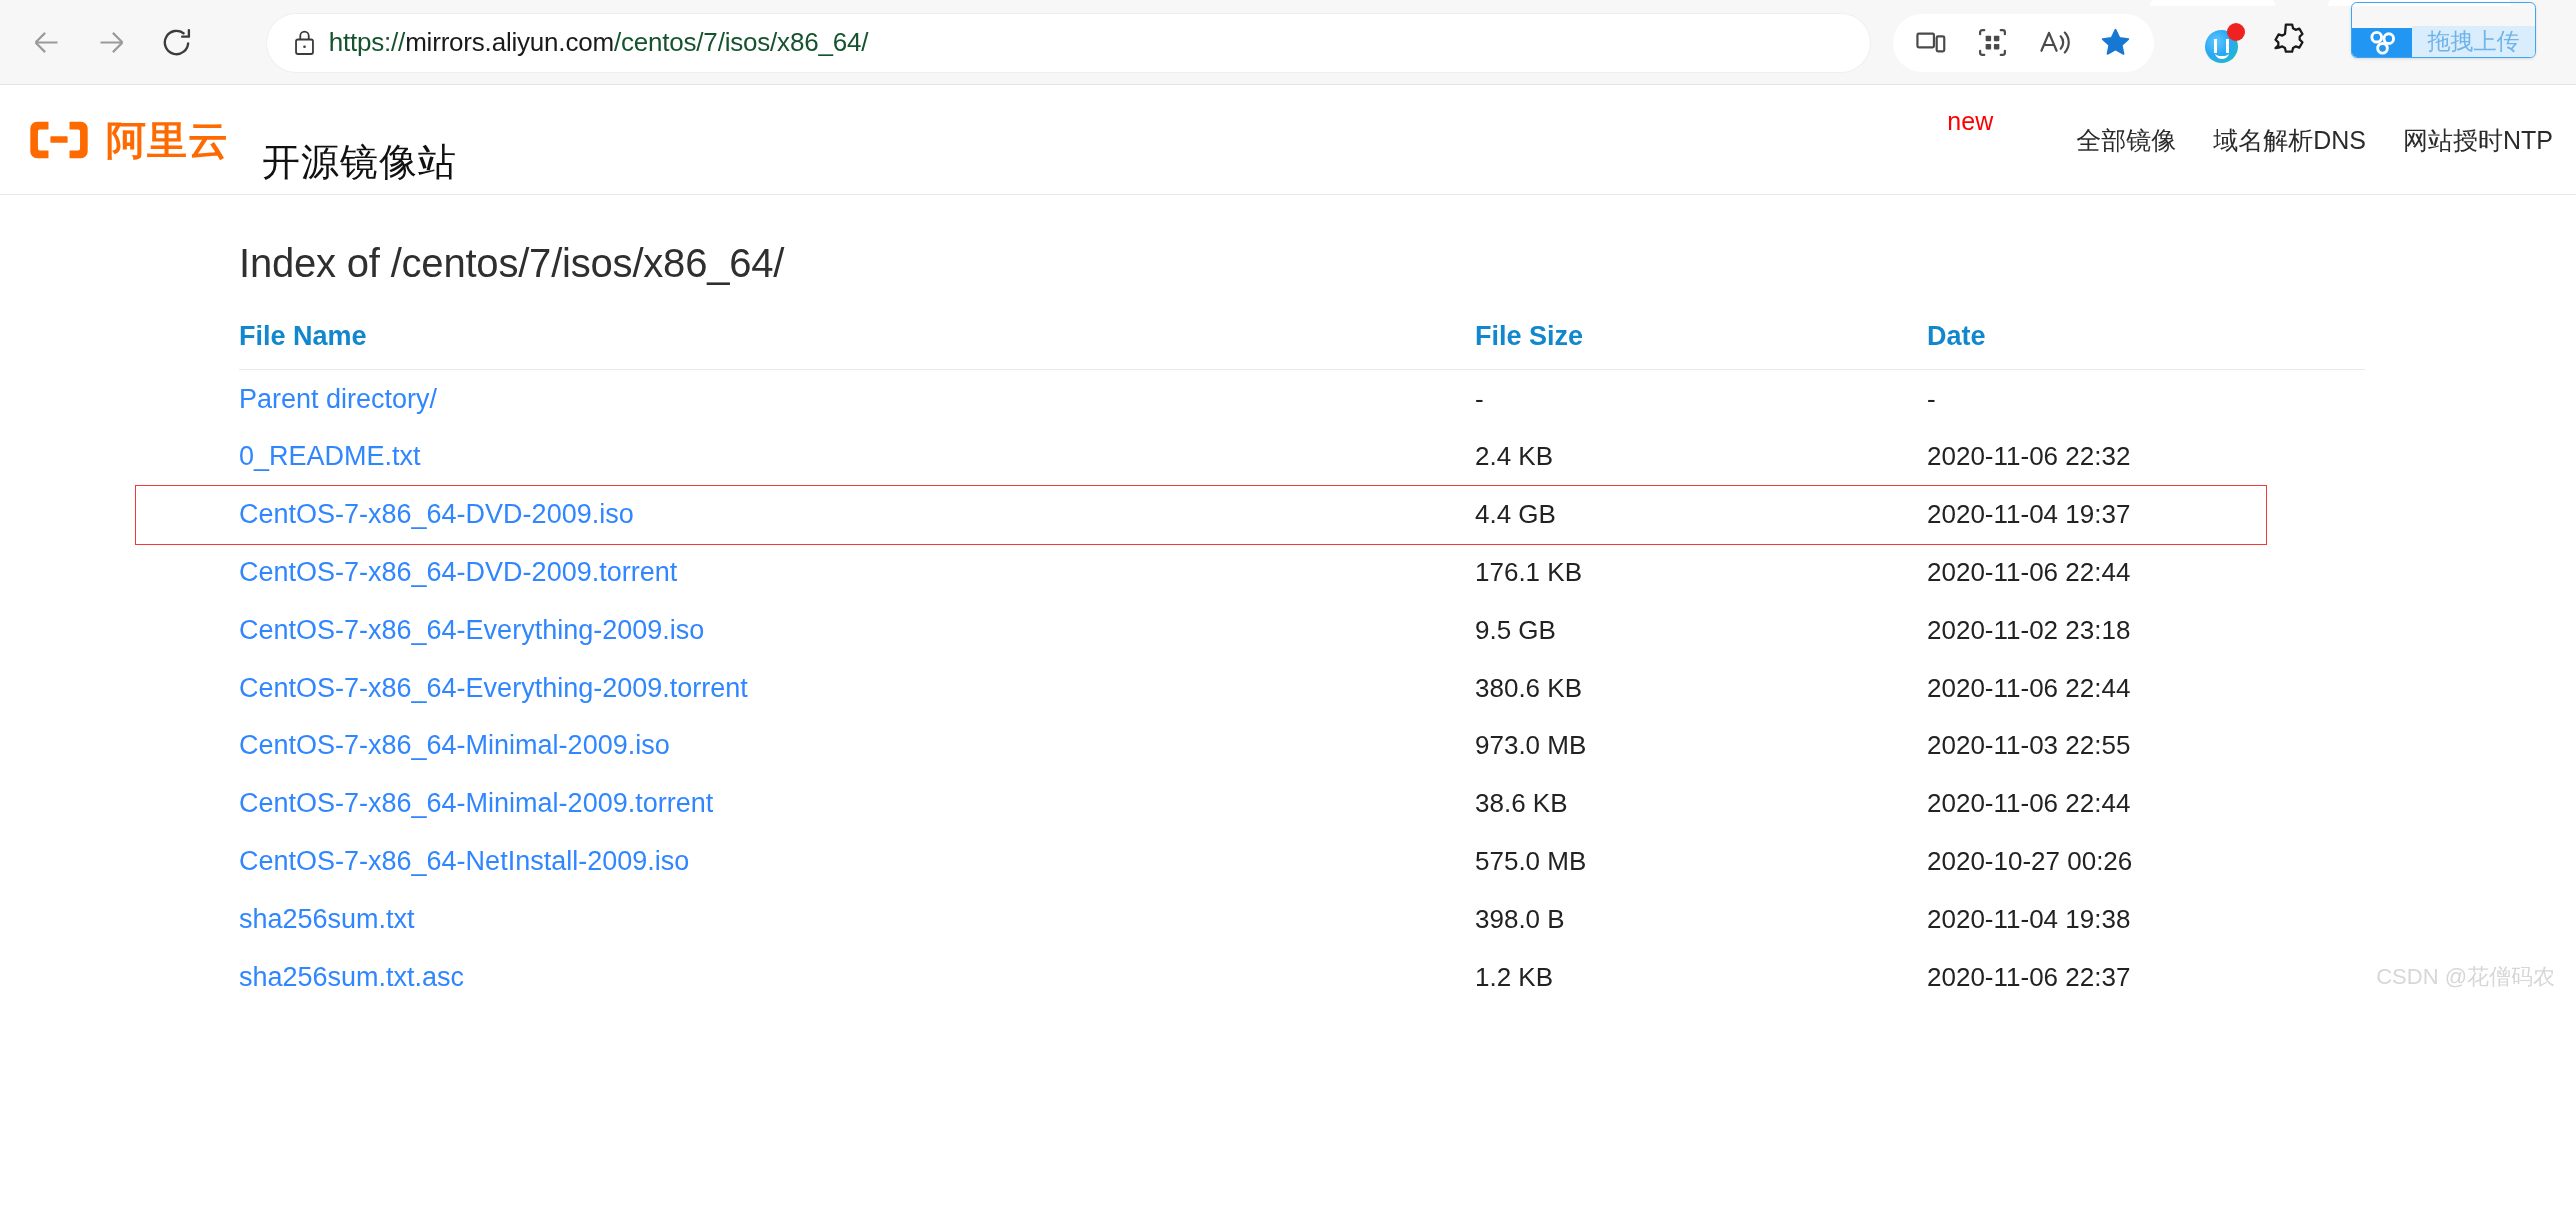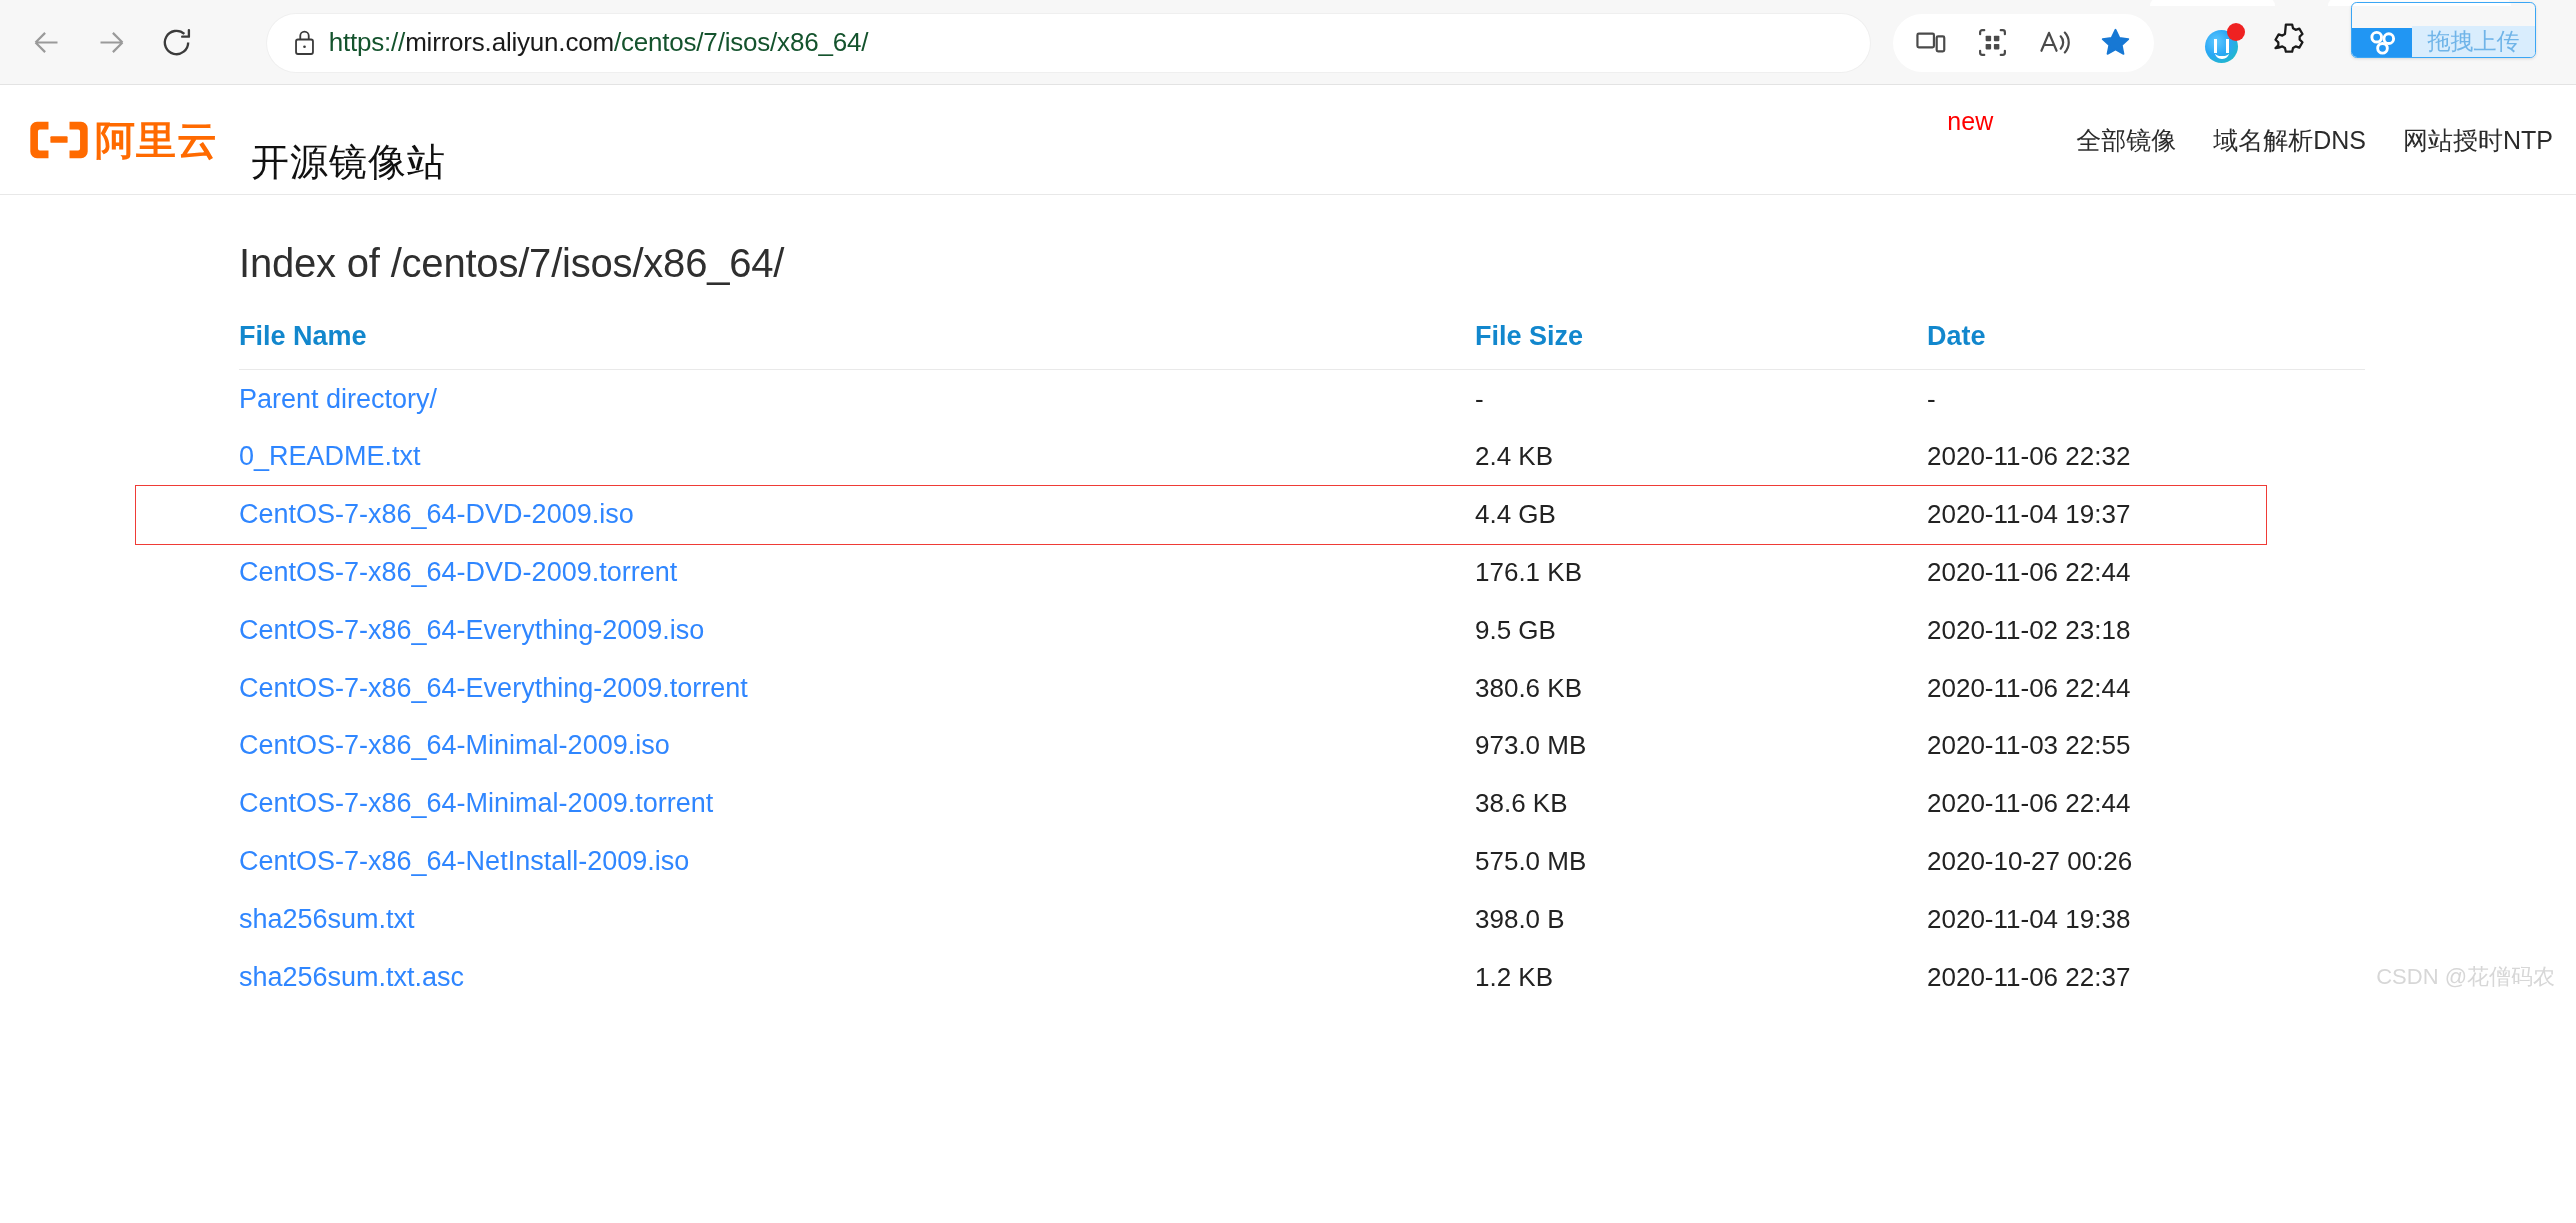--- a/index.html
+++ b/index.html
@@ -148,21 +148,21 @@
     height: 110px;
     background: #ffffff;
     border-bottom: 1px solid #e8e8e8;
   }
   .brand {
     position: absolute;
     left: 29px; top: 0;
     height: 110px;
     display: flex; align-items: center; gap: 33px;
   }
-  .ali-logo { display: flex; align-items: center; gap: 6px; }
+  .ali-logo { display: flex; align-items: center; gap: 17px; }
   .ali-mark { width: 60px; height: 44px; }
   .ali-word {
     font-size: 40px; color: #ff6a00; font-weight: 700;
     letter-spacing: 1px;
     font-family: "Liberation Sans", sans-serif;
   }
   .site-name {
     font-size: 38px; color: #111111; letter-spacing: 1px; margin-top: 44px;
   }
 

